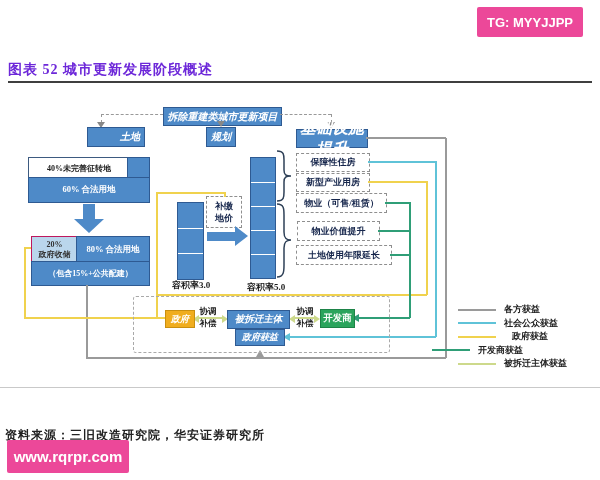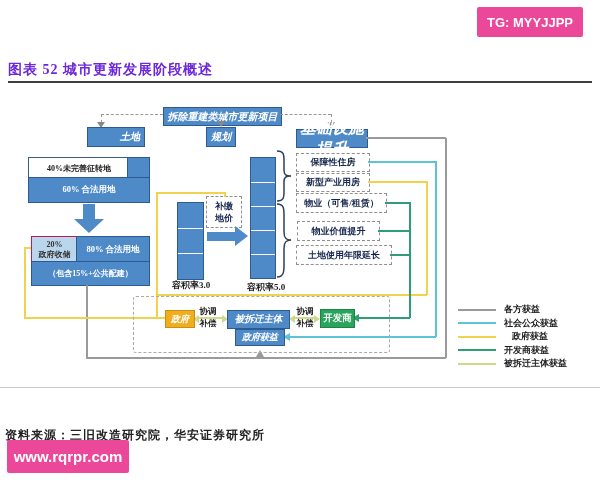--- a/index.html
+++ b/index.html
@@ -164,21 +164,21 @@
     <span class="legend-label">各方获益</span>
   </div>
   <div class="abs" style="left:458px;top:316.5px;display:flex;align-items:center;gap:8px;">
     <span style="width: 38px; height: 2px; display: inline-block; background-color: rgb(95, 195, 216);"></span>
     <span class="legend-label">社会公众获益</span>
   </div>
   <div class="abs" style="left:458px;top:330px;display:flex;align-items:center;gap:16px;">
     <span style="width: 38px; height: 2px; display: inline-block; background-color: rgb(240, 210, 78);"></span>
     <span class="legend-label">政府获益</span>
   </div>
-  <div class="abs" style="left:458px;top:343.5px;display:flex;align-items:center;gap:8px;">
+  <div class="abs" style="left:432px;top:343.5px;display:flex;align-items:center;gap:8px;">
     <span style="width: 38px; height: 2px; display: inline-block; background-color: rgb(47, 158, 119);"></span>
     <span class="legend-label">开发商获益</span>
   </div>
   <div class="abs" style="left:458px;top:357px;display:flex;align-items:center;gap:8px;">
     <span style="width: 38px; height: 2px; display: inline-block; background-color: rgb(205, 217, 139);"></span>
     <span class="legend-label">被拆迁主体获益</span>
   </div>
 
   <div class="abs rule-light" style="left:0;top:387px;width:600px;height:1px;"></div>
   <div class="abs source-text" style="left:5px;top:394px;margin-top:33px;">资料来源：三旧改造研究院，华安证券研究所</div>

